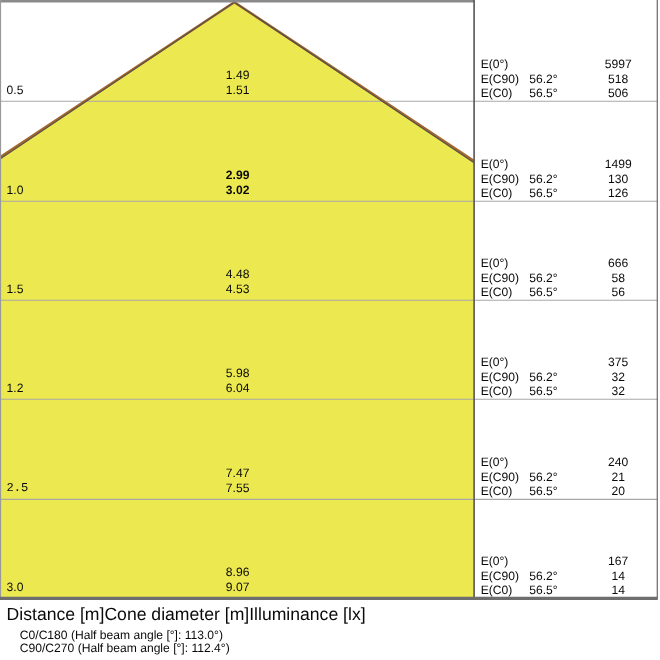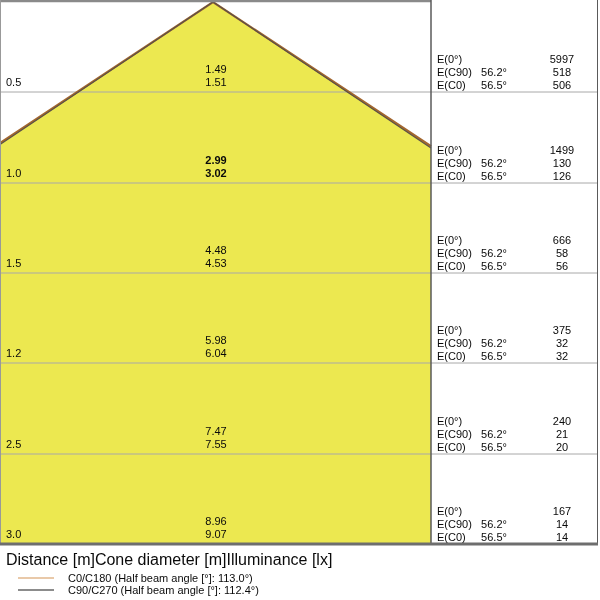--- a/index.html
+++ b/index.html
@@ -3,21 +3,21 @@
 <meta charset="utf-8">
 <style>
   html,body{margin:0;padding:0;background:#fff;}
   .page{position:relative;width:600px;height:600px;background:#ffffff;overflow:hidden;
         font-family:"Liberation Sans","DejaVu Sans",sans-serif;}
   #diagram-svg{position:absolute;left:0;top:0;}
   .lbl{position:absolute;font-size:11px;line-height:13px;color:#0a0a0a;white-space:pre;}
   .lbl.center{text-align:center;}
   .lbl.right{text-align:center;}
   .footer-caption{position:absolute;left:6px;top:551px;font-size:16px;color:#0a0a0a;}
-  .legend-row{position:absolute;left:18px;height:12px;display:flex;align-items:center;}
+  .legend-row{position:absolute;left:18px;height:12px;display:flex;align-items:center;flex-direction:column;}
   .legend-swatch{display:inline-block;width:36px;height:2px;margin-right:14px;}
   .legend-label{font-size:11px;color:#0a0a0a;white-space:pre;}
 </style>
 </head>
 <body>
 
 <div class="page">
   <svg id="diagram-svg" width="600" height="600">
       <polygon points="213,2 431,146.29105234066077 431,544 0,544 0,142.9816245346823" fill="#ECE850" stroke="none"></polygon>
       <line x1="0" y1="92" x2="597.5" y2="92" stroke="#A8A8A8" stroke-width="1"></line>
@@ -71,21 +71,21 @@
       <div class="lbl center" style="left: 166px; top: 334px; width: 100px; white-space: pre-line;">5.98
 6.04</div>
       <div class="lbl" style="left: 437px; top: 324px; width: 60px;">E(0°)</div>
       <div class="lbl right" style="left: 530px; top: 324px; width: 64px;">375</div>
       <div class="lbl" style="left: 437px; top: 337px; width: 60px;">E(C90)</div>
       <div class="lbl right" style="left: 460px; top: 337px; width: 68px;">56.2°</div>
       <div class="lbl right" style="left: 530px; top: 337px; width: 64px;">32</div>
       <div class="lbl" style="left: 437px; top: 350px; width: 60px;">E(C0)</div>
       <div class="lbl right" style="left: 460px; top: 350px; width: 68px;">56.5°</div>
       <div class="lbl right" style="left: 530px; top: 350px; width: 64px;">32</div>
-      <div class="lbl" style="left: 6px; top: 438px;">2.5</div>
+      <div class="lbl" style="left: 6px; top: 438px; font-family: Liberation Mono, monospace;">2.5</div>
       <div class="lbl center" style="left: 166px; top: 425px; width: 100px; white-space: pre-line;">7.47
 7.55</div>
       <div class="lbl" style="left: 437px; top: 415px; width: 60px;">E(0°)</div>
       <div class="lbl right" style="left: 530px; top: 415px; width: 64px;">240</div>
       <div class="lbl" style="left: 437px; top: 428px; width: 60px;">E(C90)</div>
       <div class="lbl right" style="left: 460px; top: 428px; width: 68px;">56.2°</div>
       <div class="lbl right" style="left: 530px; top: 428px; width: 64px;">21</div>
       <div class="lbl" style="left: 437px; top: 441px; width: 60px;">E(C0)</div>
       <div class="lbl right" style="left: 460px; top: 441px; width: 68px;">56.5°</div>
       <div class="lbl right" style="left: 530px; top: 441px; width: 64px;">20</div>

